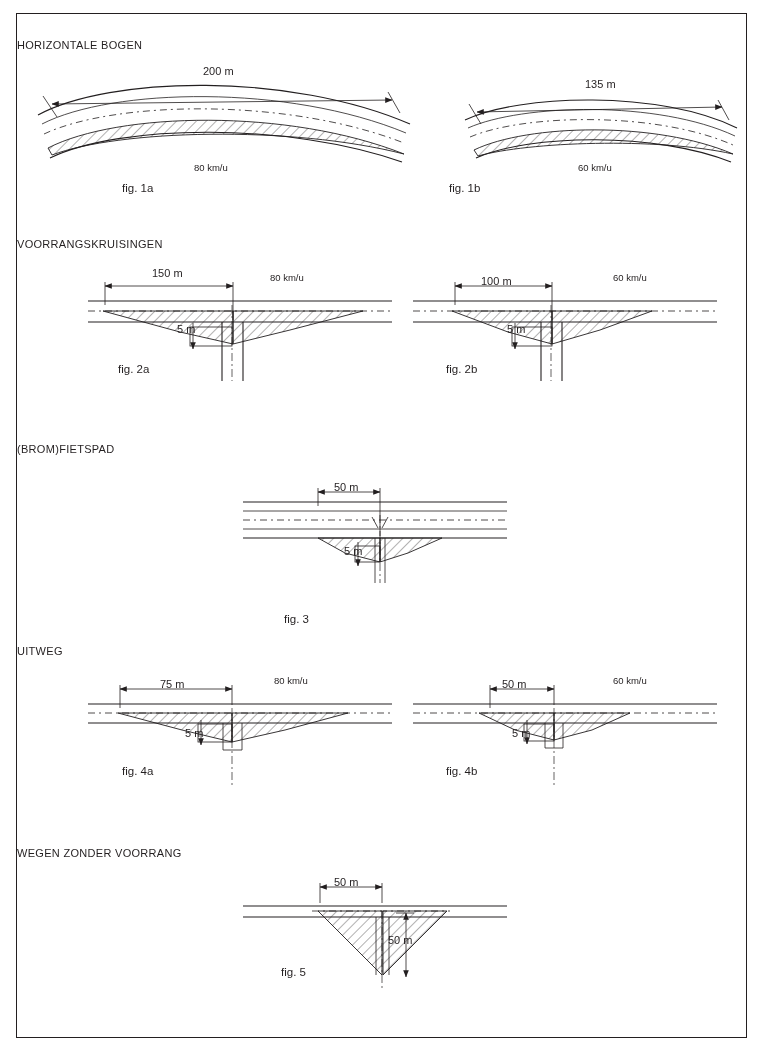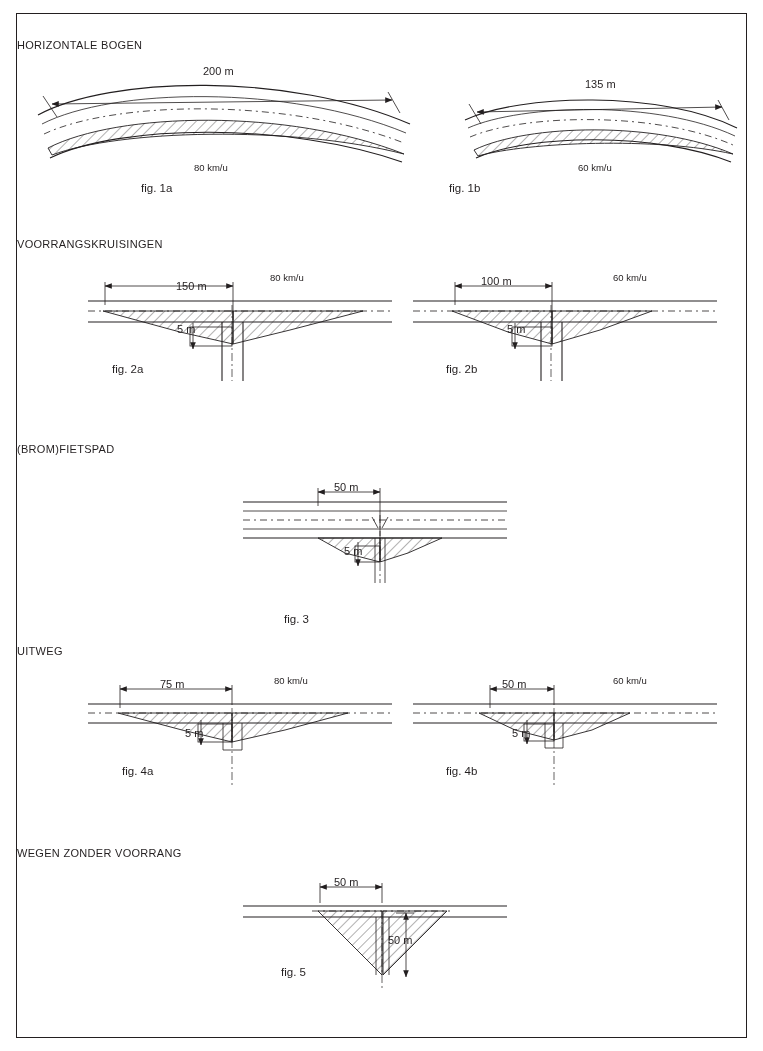--- a/index.html
+++ b/index.html
@@ -216,31 +216,31 @@
       <line class="ln thin" x1="320" y1="883" x2="320" y2="903"></line>
       <line class="ln thin" x1="382" y1="883" x2="382" y2="903"></line>
 
       <line class="ln thin" x1="406" y1="913" x2="406" y2="977" marker-end="url(#arrH)" marker-start="url(#arrHs)"></line>
       <line class="ln thin" x1="396" y1="913" x2="414" y2="913"></line>
     </g>
   </svg>
 
   <div class="dim-label" style="left:203px;top:65px;">200 m</div>
   <div class="speed-label" style="left:194px;top:162px;">80 km/u</div>
-  <div class="fig-label" style="left:122px;top:182px;margin-left:19px;">fig. 1a</div>
+  <div class="fig-label" style="left:122px;top:182px;">fig. 1a</div>
 
   <div class="dim-label" style="left:585px;top:78px;">135 m</div>
   <div class="speed-label" style="left:578px;top:162px;">60 km/u</div>
   <div class="fig-label" style="left:449px;top:182px;">fig. 1b</div>
 
   <div class="section-title" style="left:0;top:238px;width:763px;">VOORRANGSKRUISINGEN</div>
-  <div class="dim-label" style="left:152px;top:280px;margin-left:24px;">150 m</div>
+  <div class="dim-label" style="left:152px;top:267px;">150 m</div>
   <div class="dim-label" style="left:177px;top:323px;">5 m</div>
   <div class="speed-label" style="left:270px;top:272px;">80 km/u</div>
-  <div class="fig-label" style="left:112px;top:363px;">fig. 2a</div>
+  <div class="fig-label" style="left:118px;top:363px;">fig. 2a</div>
 
   <div class="dim-label" style="left:481px;top:275px;">100 m</div>
   <div class="dim-label" style="left:507px;top:323px;">5 m</div>
   <div class="speed-label" style="left:613px;top:272px;">60 km/u</div>
   <div class="fig-label" style="left:446px;top:363px;">fig. 2b</div>
 
   <div class="section-title" style="left:0;top:443px;width:612px;">(BROM)FIETSPAD</div>
   <div class="dim-label" style="left:334px;top:481px;">50 m</div>
   <div class="dim-label" style="left:344px;top:545px;">5 m</div>
   <div class="fig-label" style="left:284px;top:613px;">fig. 3</div>

